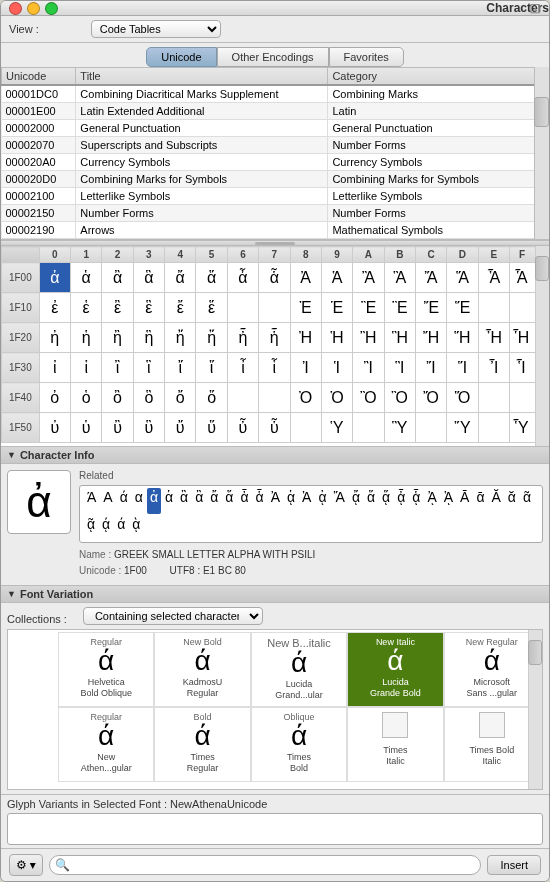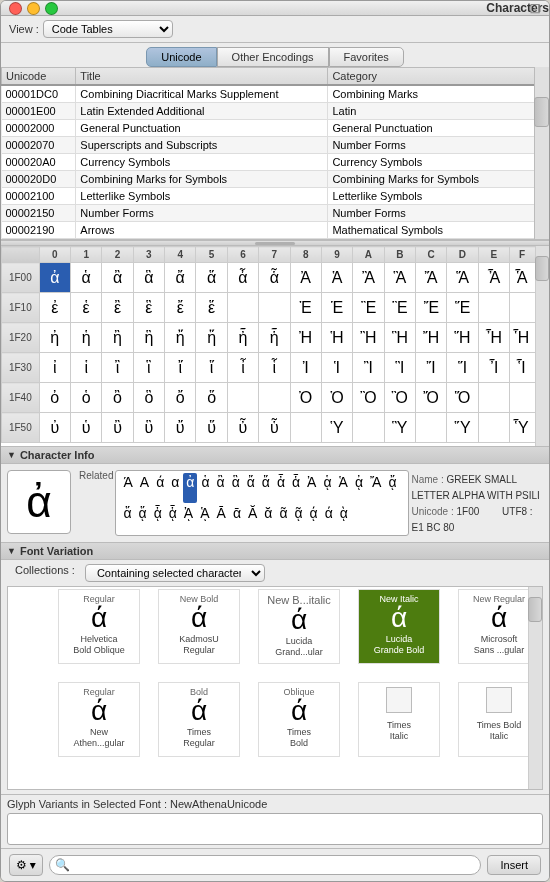--- a/index.html
+++ b/index.html
@@ -70,20 +70,21 @@
       flex-shrink: 0;
     }
     .toolbar label { font-size: 11px; color: #333; }
     .toolbar select {
       font-size: 11px;
       padding: 1px 4px;
       border: 1px solid #aaa;
       border-radius: 4px;
       background: linear-gradient(to bottom, #fff, #e8e8e8);
       width: 130px;
+      margin-left: 48px;
     }
 
     
     .tabs-bar {
       display: flex;
       justify-content: center;
       align-items: center;
       gap: 0;
       padding: 4px 8px 0;
       background: #ececec;
@@ -259,20 +260,21 @@
       border-radius: 4px;
       display: flex;
       align-items: center;
       justify-content: center;
       font-size: 44px;
       flex-shrink: 0;
     }
     .char-info-right {
       flex: 1;
       display: flex;
+      flex-direction: column;
       gap: 2px;
     }
     .related-label {
       font-size: 10px;
       color: #555;
       margin-bottom: 2px;
     }
     .related-glyphs {
       background: #fff;
       border: 1px solid #aaa;
@@ -306,24 +308,23 @@
     .font-variation-section {
       flex: 1;
       display: flex;
       flex-direction: column;
       overflow: hidden;
     }
     .collections-bar {
       padding: 4px 6px;
       background: #ececec;
       display: flex;
-      align-items: flex-start;
-      gap: 10px;
-      flex-shrink: 0;
-      margin-left: 8px;
+      align-items: flex-end;
+      gap: 16px;
+      flex-shrink: 0;
     }
     .collections-bar label { font-size: 11px; color: #333; }
     .collections-bar select {
       font-size: 11px;
       border: 1px solid #aaa;
       border-radius: 4px;
       background: linear-gradient(to bottom, #fff, #e8e8e8);
       padding: 1px 7px;
       width: 180px;
     }
@@ -332,21 +333,21 @@
       flex: 1;
       background: #fff;
       border: 1px solid #bbb;
       margin: 0 6px 4px 6px;
       overflow: hidden;
       position: relative;
     }
     .font-grid {
       display: grid;
       grid-template-columns: repeat(5, 1fr);
-      gap: 18px;
+      gap: 0;
       padding: 2px;
       margin-left: 48px;
     }
     .font-cell {
       border: 1px solid #ddd;
       display: flex;
       flex-direction: column;
       align-items: center;
       padding: 4px 2px 2px;
       cursor: pointer;

